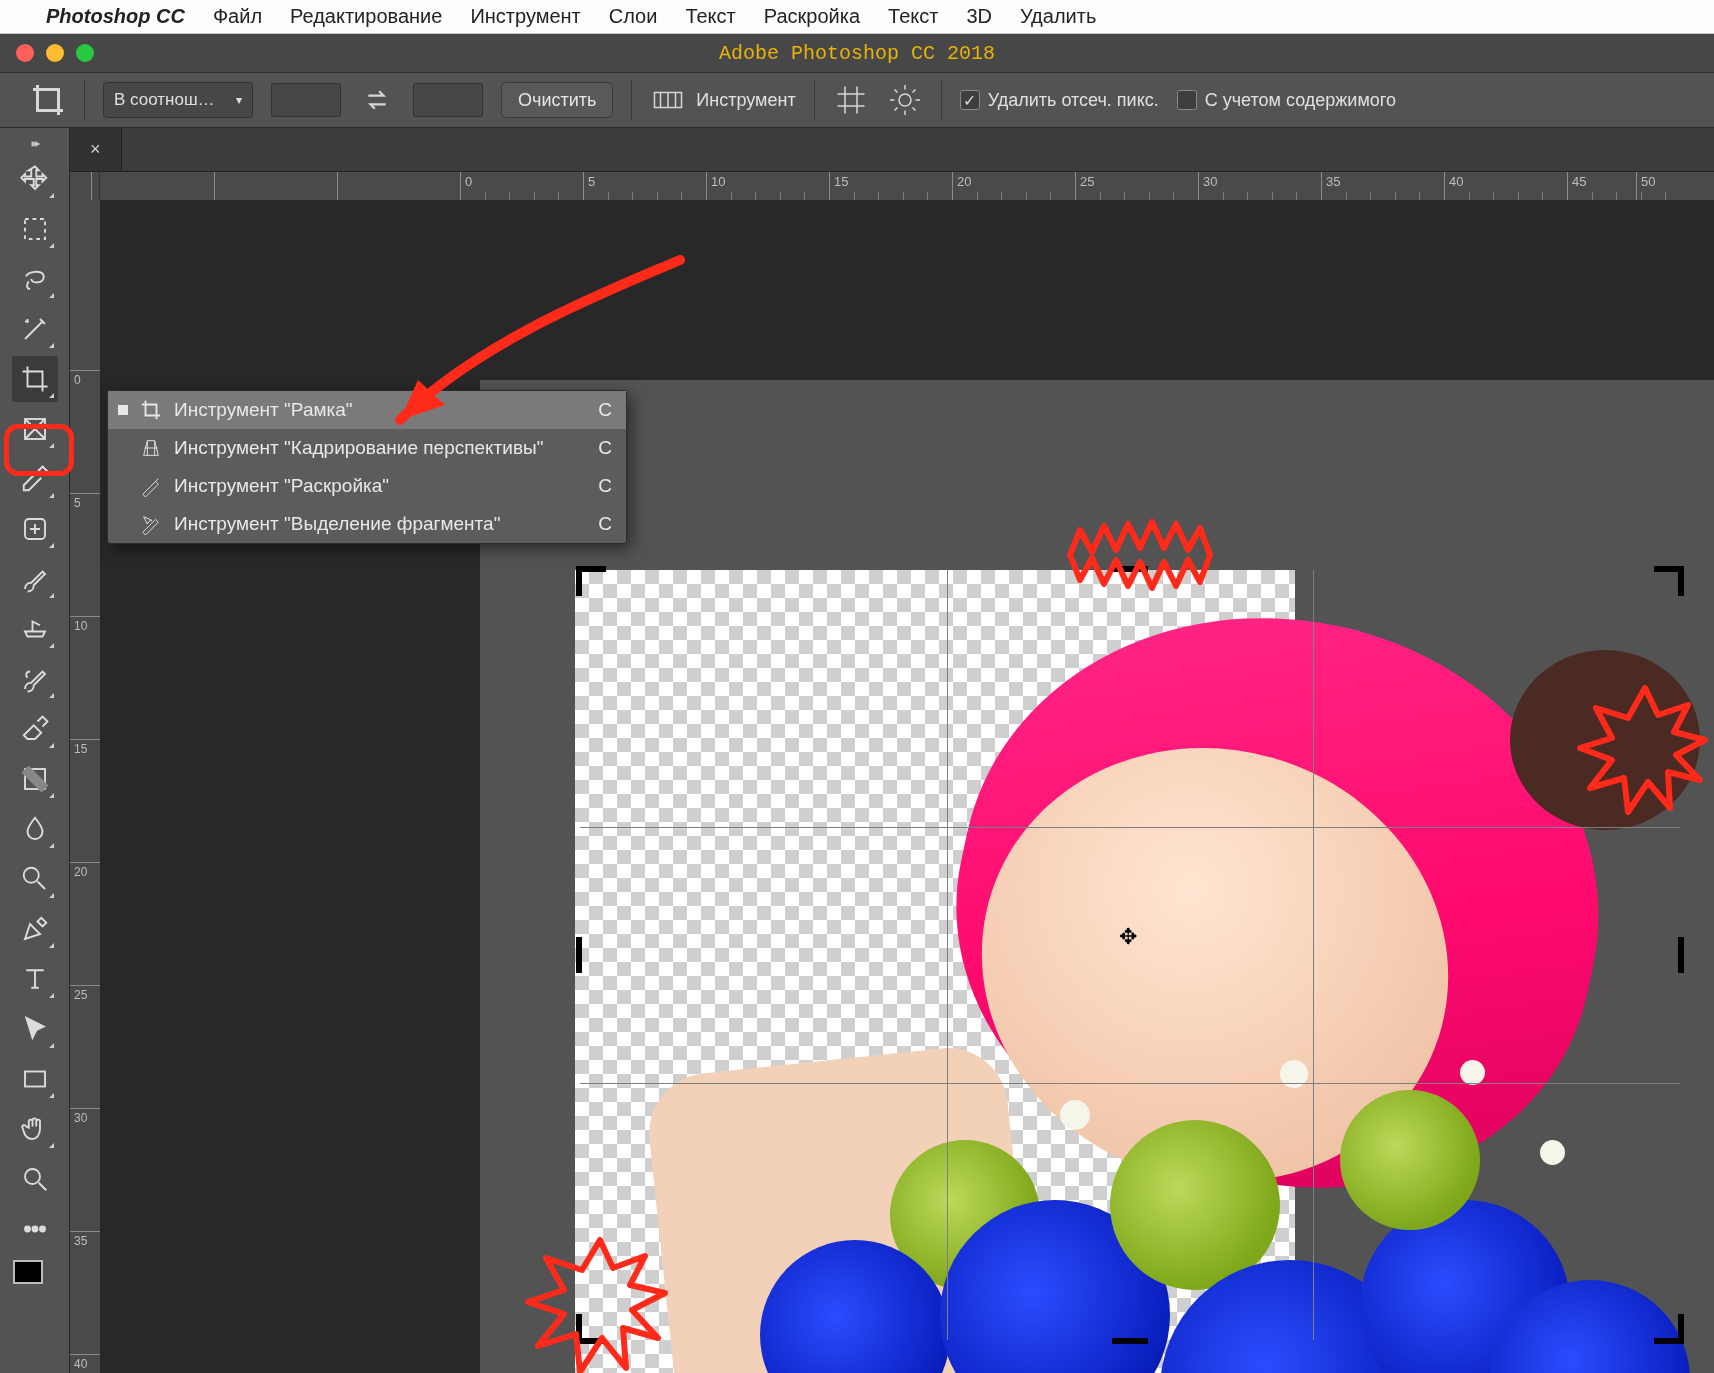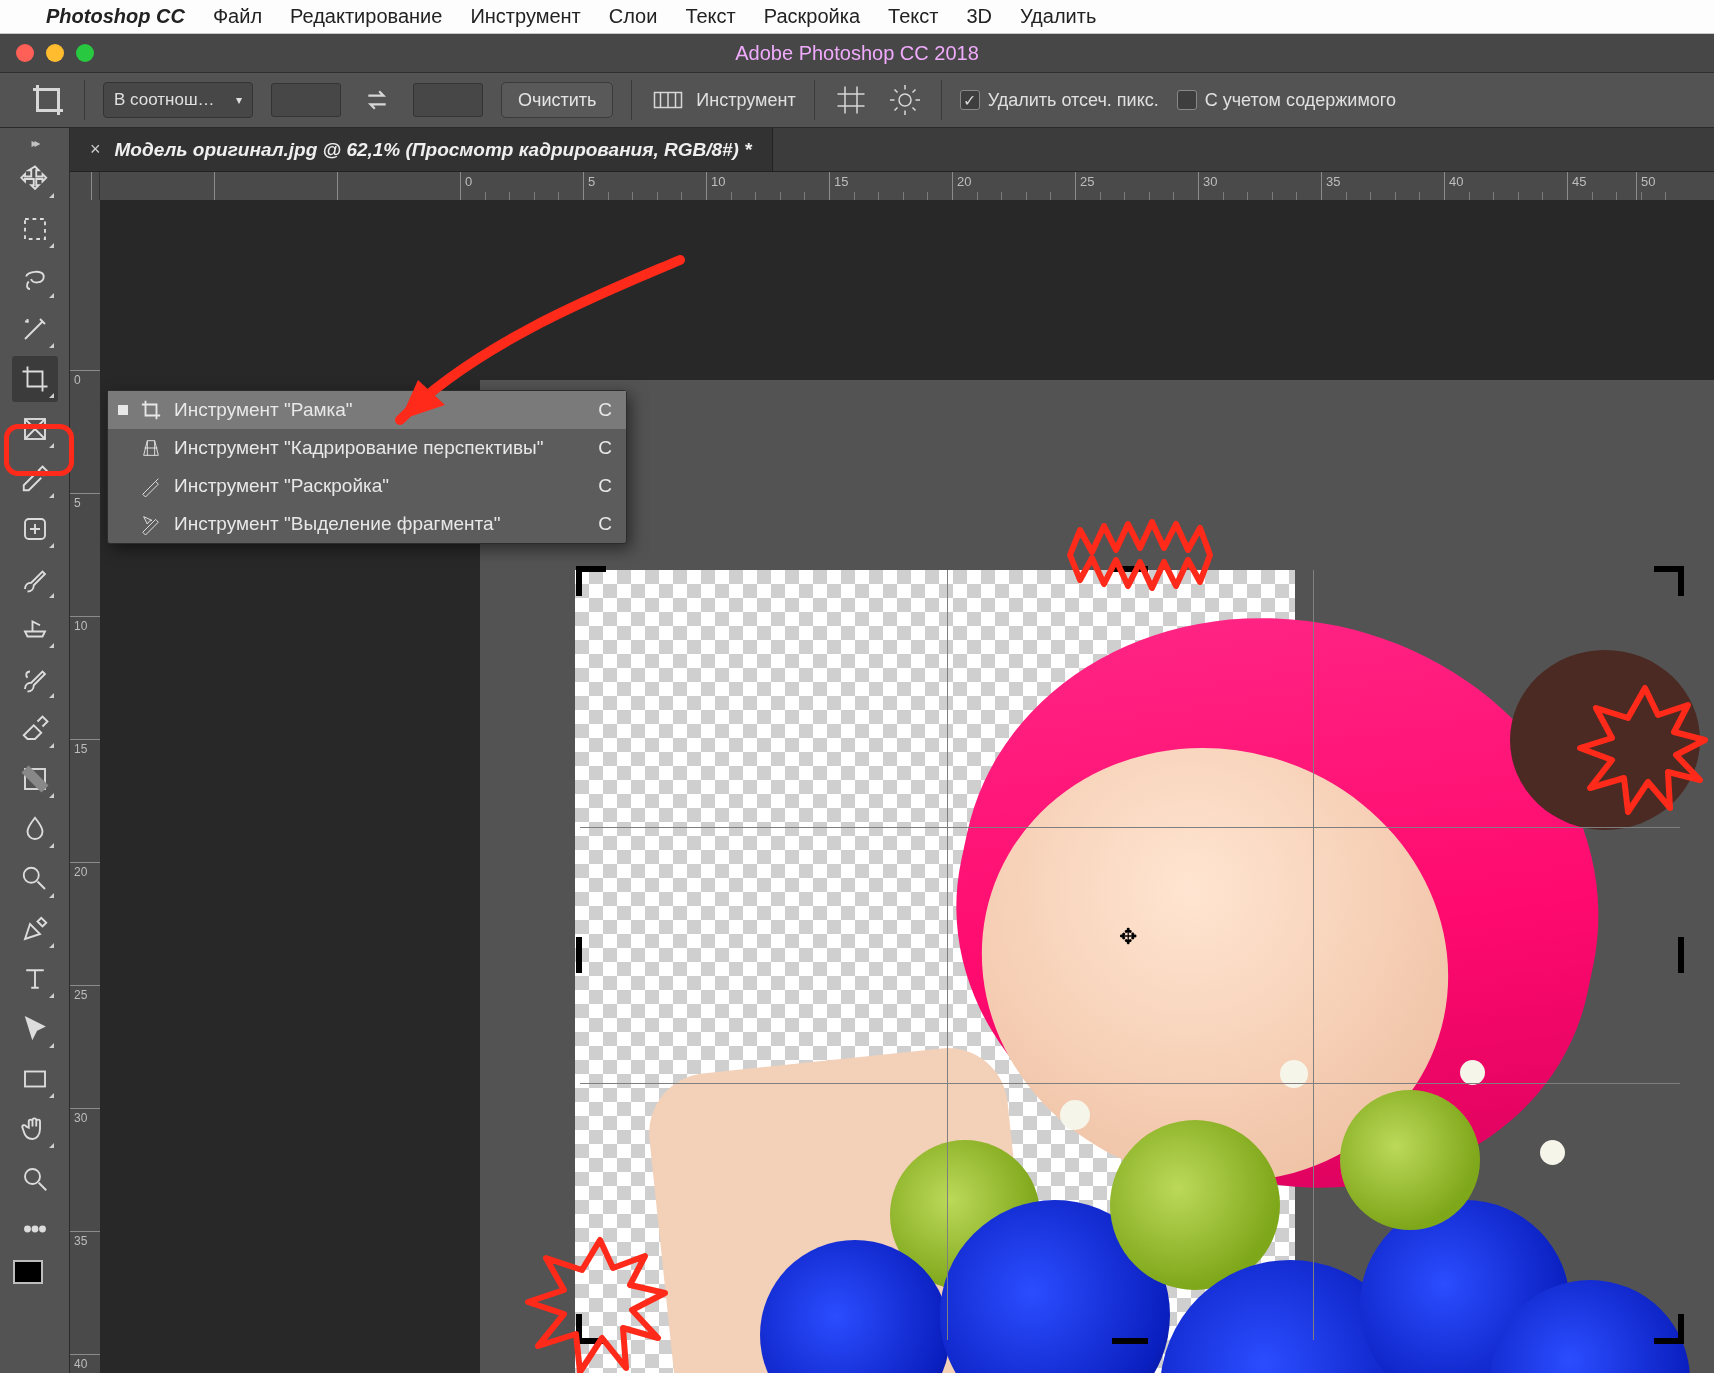--- a/index.html
+++ b/index.html
@@ -9,21 +9,21 @@
   .mac-menu { height: 34px; background: #fdfdfd; display: flex; align-items: center; padding: 0 18px; font-size: 20px; color: #222; gap: 28px; border-bottom: 1px solid #c9c9c9; }
   .mac-menu .apple { font-size: 23px; }
   .mac-menu .appname { font-weight: 700; font-style: italic; }
   .mac-menu .mitem { white-space: nowrap; }
 
   
   .win-chrome { height: 38px; background: #474747; display: flex; align-items: center; position: relative; }
   .traffic { display: flex; gap: 12px; padding-left: 16px; }
   .traffic span { width: 18px; height: 18px; border-radius: 50%; display: inline-block; }
   .tl-close { background:#fe5f57; } .tl-min{background:#febc2e;} .tl-max{background:#28c840;}
-  .win-title { position:absolute; left:50%; transform:translateX(-50%); color:#f0abfc; font-size:20px; }
+  .win-title { position:absolute; left:50%; transform:translateX(-50%); color:#eab308; font-size:20px;font-family:Liberation Mono, monospace; }
 
   
   .options-bar { height: 56px; background:#535353; display:flex; align-items:center; padding: 0 18px 0 30px; gap: 18px; color:#e0e0e0; font-size:18px; border-top:1px solid #2f2f2f; border-bottom:1px solid #2a2a2a; }
   .opt-icon { width:36px; height:36px; display:flex; align-items:center; justify-content:center; fill:#d7d7d7; stroke:#d7d7d7; }
   .opt-sep { width:1px; height:40px; background:#3a3a3a; }
   .ratio-dd { width:150px; height:36px; background:#474747; border:1px solid #333; border-radius:4px; display:flex; align-items:center; justify-content:space-between; padding:0 10px; color:#e0e0e0; font-size:17px;}
   .dd-caret{font-size:12px;}
   .opt-input { width:70px; height:34px; background:#474747; border:1px solid #333; border-radius:3px; }
   .swap-icon svg{width:26px;height:26px;}
   .opt-btn { height:36px; padding:0 16px; background:#595959; border:1px solid #3a3a3a; border-radius:5px; color:#e5e5e5; display:flex; align-items:center; font-size:18px;}
@@ -341,21 +341,20 @@
       </div>
     <div class="colorswatch">
         <div class="fg"></div>
       </div>
   </div>
 
   <div class="canvas-col">
     <div class="doc-tabs">
       <div class="doc-tab">
         <span class="x">×</span>
-        <span>Модель оригинал.jpg @ 62,1% (Просмотр кадрирования, RGB/8#) *</span>
       </div>
     </div>
 
     <div class="ruler-h">
       <div class="corner"></div>
       <div class="ticks" id="hticks">
           <div class="major" style="left: 360px;">
             <span>0</span>
           </div>
           <div class="minor" style="left: 384.6px;"></div>

